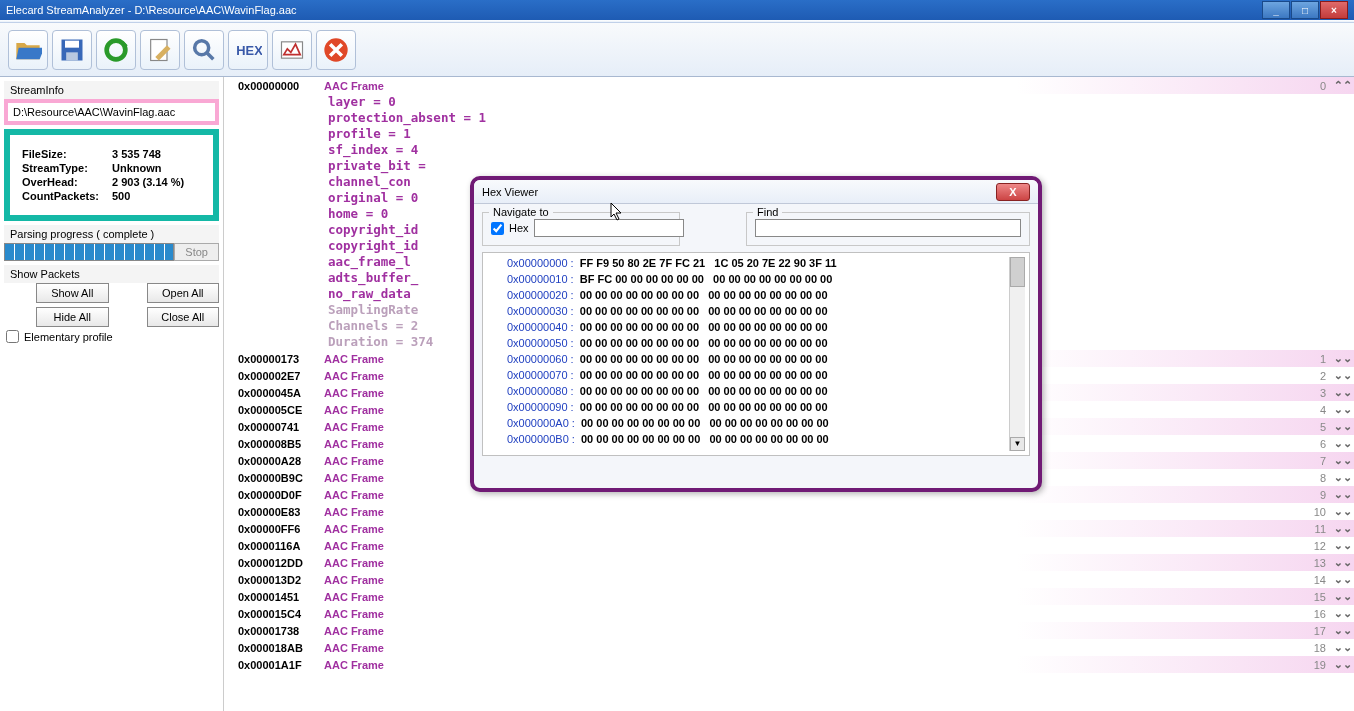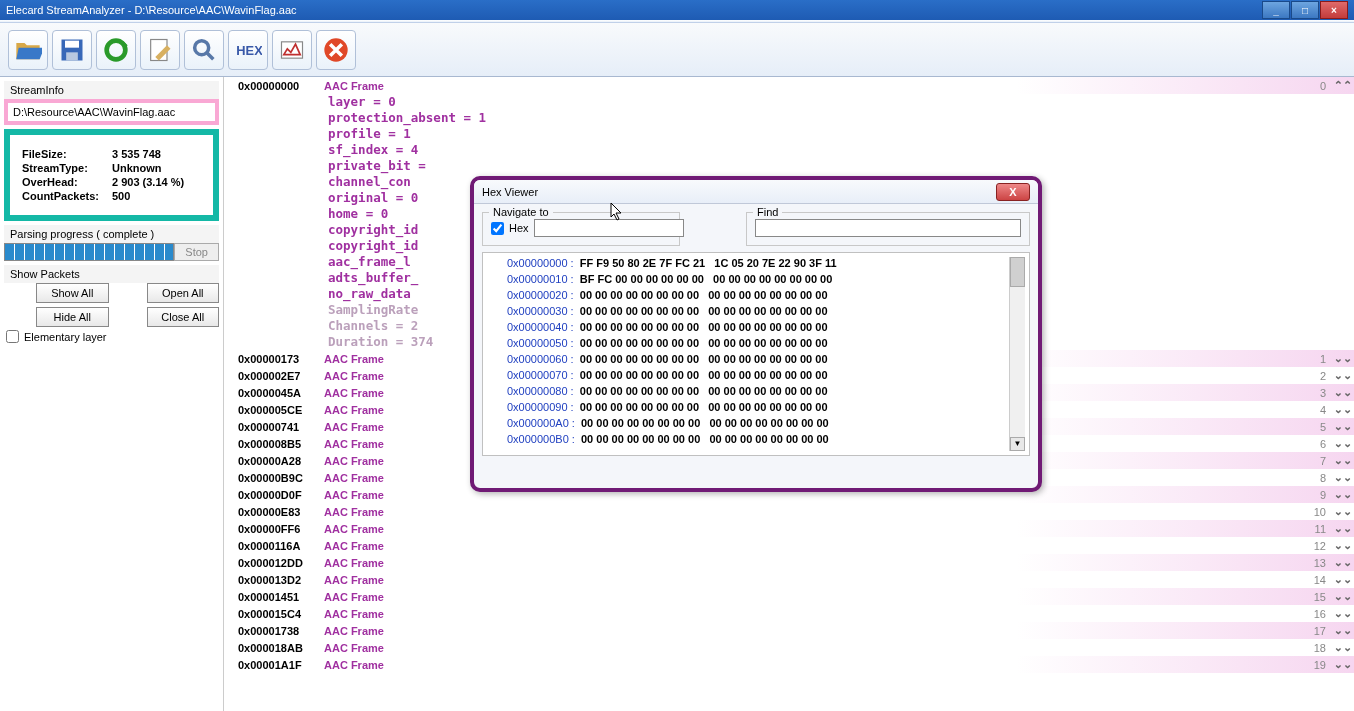--- a/index.html
+++ b/index.html
@@ -199,21 +199,21 @@
       <div class="btn-row" style="margin-bottom:4px;">
         <div class="side-btn">Show All</div>
         <div class="side-btn">Open All</div>
       </div>
       <div class="btn-row">
         <div class="side-btn">Hide All</div>
         <div class="side-btn">Close All</div>
       </div>
       <div class="chk-row">
         <input type="checkbox" style="">
-        <span>Elementary layer</span>
+        <span>Elementary profile</span>
       </div>
     </div>
   </div>
 
   <div class="content">
 
     <div class="frame-row even expanded">
       <span class="offset indent0">0x00000000</span>
       <span class="ftype">AAC Frame</span>
       <span class="spacer"></span>

